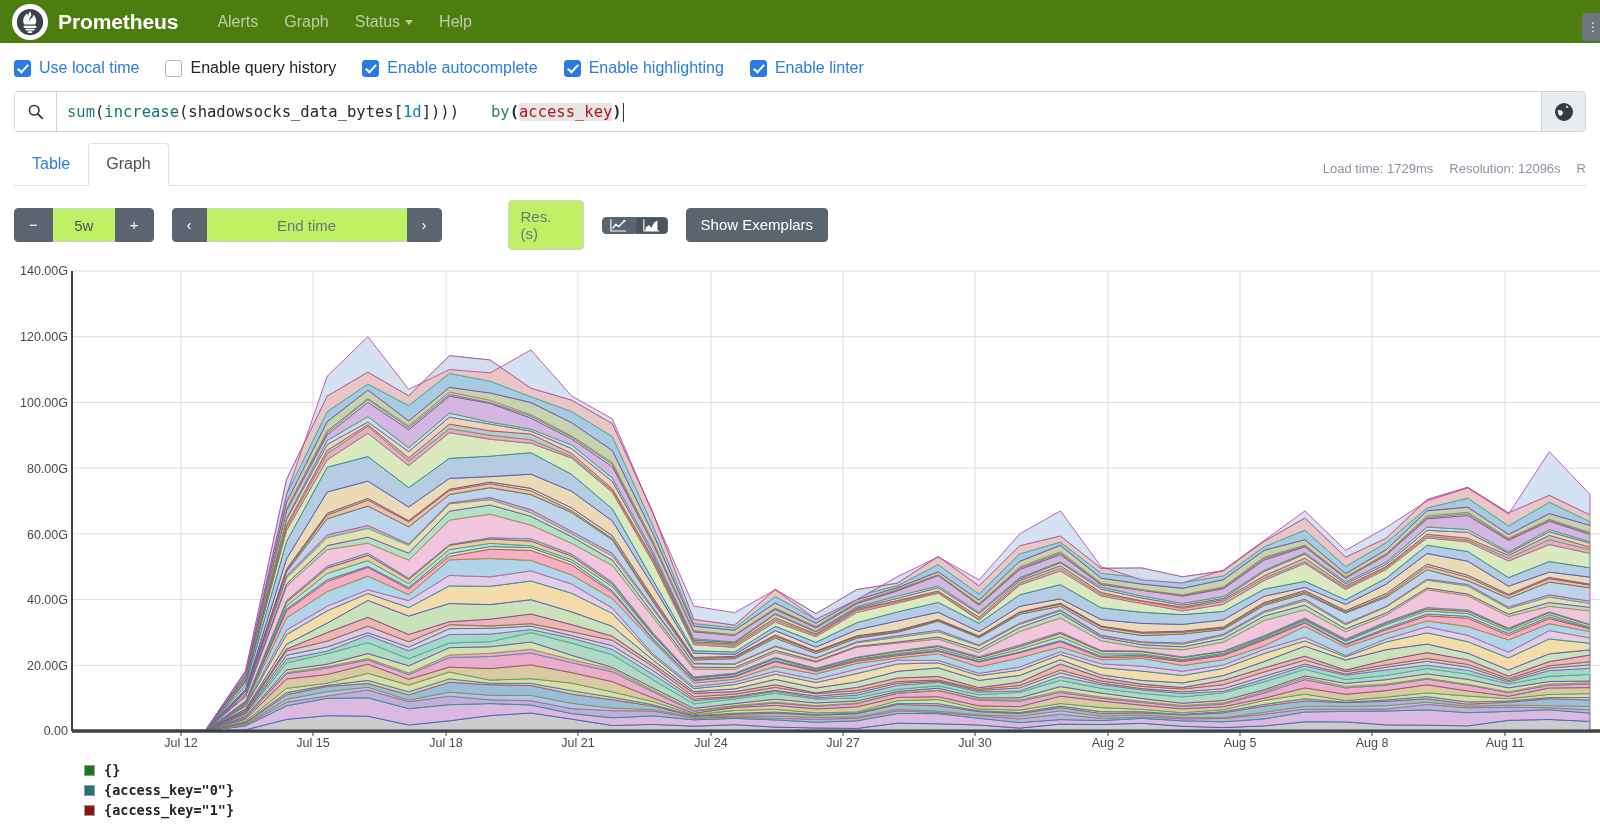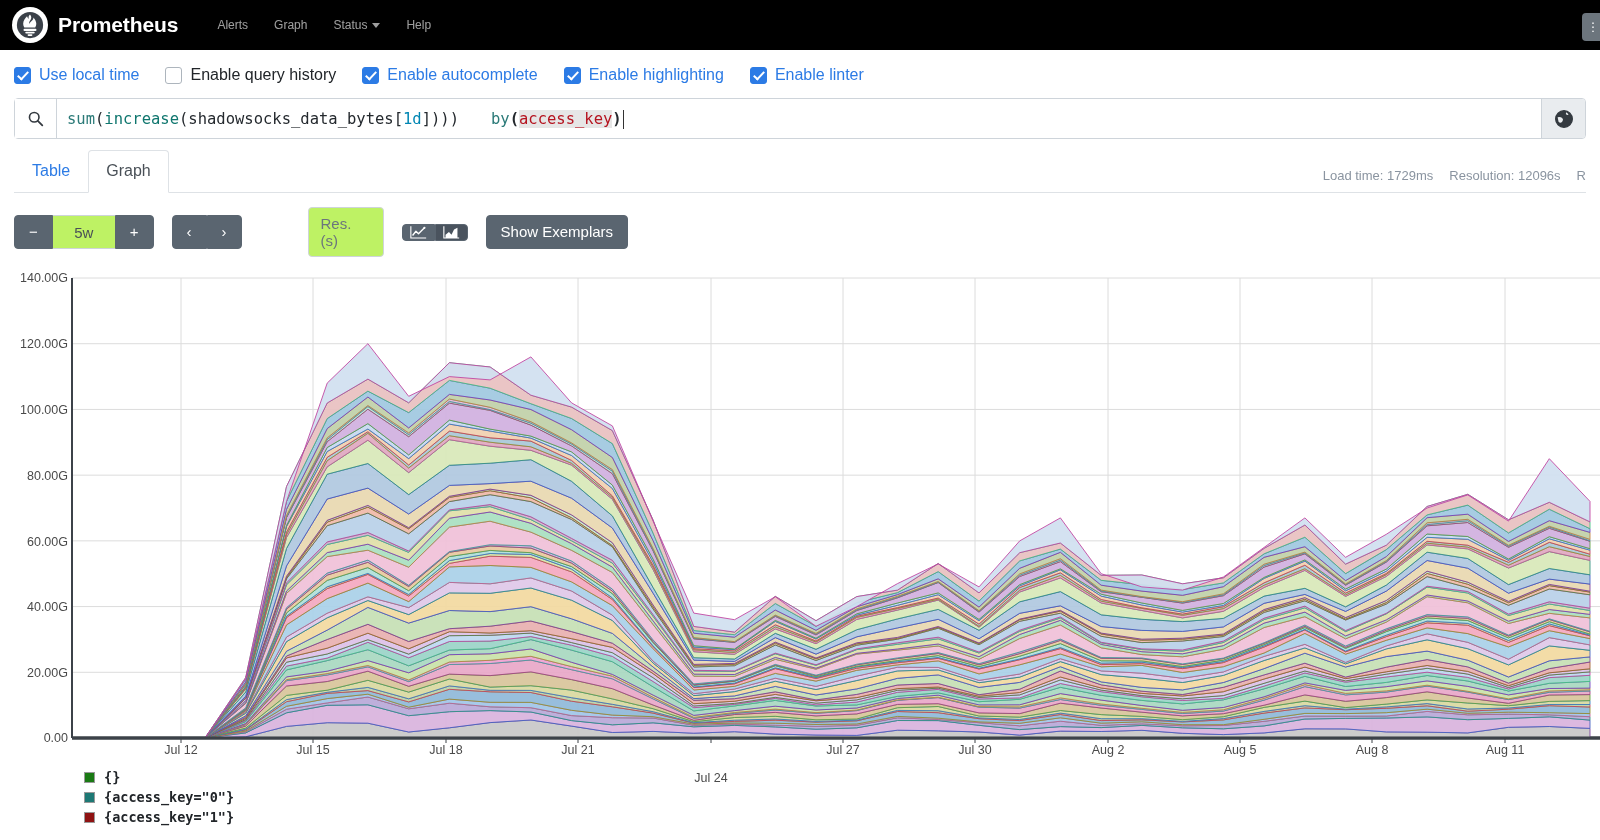--- a/index.html
+++ b/index.html
@@ -7,22 +7,22 @@
     margin: 0; padding: 0;
     width: 1600px; height: 840px;
     overflow: hidden;
     background: #ffffff;
     font-family: "Liberation Sans", sans-serif;
     -webkit-font-smoothing: antialiased;
   }
 
   
   .navbar {
-    height: 50px;
-    background: #000000;
+    height: 43px;
+    background: #4d7c0f;
     display: flex;
     align-items: center;
     padding: 0 12px;
     position: relative;
   }
   .brand-logo {
     width: 36px; height: 36px;
     border-radius: 50%;
     background: #ffffff;
     display: flex; align-items: center; justify-content: center;
@@ -33,21 +33,21 @@
     color: #ffffff;
     font-size: 21px;
     font-weight: bold;
     letter-spacing: -0.1px;
     margin-right: 26px;
     white-space: nowrap;
   }
   .nav-links { display: flex; align-items: center; gap: 0; }
   .nav-link {
     color: rgba(255,255,255,0.62);
-    font-size: 12px;
+    font-size: 16px;
     padding: 8px 13px;
     cursor: pointer;
     white-space: nowrap;
   }
   .caret {
     display: inline-block;
     margin-left: 5px;
     border-left: 4px solid transparent;
     border-right: 4px solid transparent;
     border-top: 5px solid rgba(255,255,255,0.62);
@@ -383,20 +383,21 @@
 
 <div class="toolbar">
   <div class="grp">
     <div class="btn l">−</div>
     <div class="field range">5w</div>
     <div class="btn r">+</div>
   </div>
 
   <div class="grp">
     <div class="btn l">‹</div>
+    <div class="field endtime">End time</div>
     <div class="btn r">›</div>
   </div>
 
   <div class="field res">Res. (s)</div>
 
   <div class="grp">
     <div class="icon-toggle l">
       <svg width="17" height="15" viewBox="0 0 20 17" aria-hidden="true">
         <path d="M1 1 v14 h18" fill="none" stroke="#fff" stroke-width="1.3"></path>
         <polyline points="3,12 7,7 10,10 17,3" fill="none" stroke="#fff" stroke-width="1.6" stroke-linejoin="round"></polyline>
@@ -505,21 +506,21 @@
   <div class="ylabel" style="top:205px;">80.00G</div>
   <div class="ylabel" style="top:271px;">60.00G</div>
   <div class="ylabel" style="top:336px;">40.00G</div>
   <div class="ylabel" style="top:402px;">20.00G</div>
   <div class="ylabel" style="top:467px;">0.00</div>
 
   <div class="xlabel" style="left:181px;">Jul 12</div>
   <div class="xlabel" style="left:313px;">Jul 15</div>
   <div class="xlabel" style="left:446px;">Jul 18</div>
   <div class="xlabel" style="left:578px;">Jul 21</div>
-  <div class="xlabel" style="left:711px;margin-top:28px;">Jul 24</div>
+  <div class="xlabel" style="left:711px;">Jul 24</div>
   <div class="xlabel" style="left:843px;">Jul 27</div>
   <div class="xlabel" style="left:975px;">Jul 30</div>
   <div class="xlabel" style="left:1108px;">Aug 2</div>
   <div class="xlabel" style="left:1240px;">Aug 5</div>
   <div class="xlabel" style="left:1372px;">Aug 8</div>
   <div class="xlabel" style="left:1505px;">Aug 11</div>
 </div>
 
 <div class="legend">
   <div class="legend-item">

